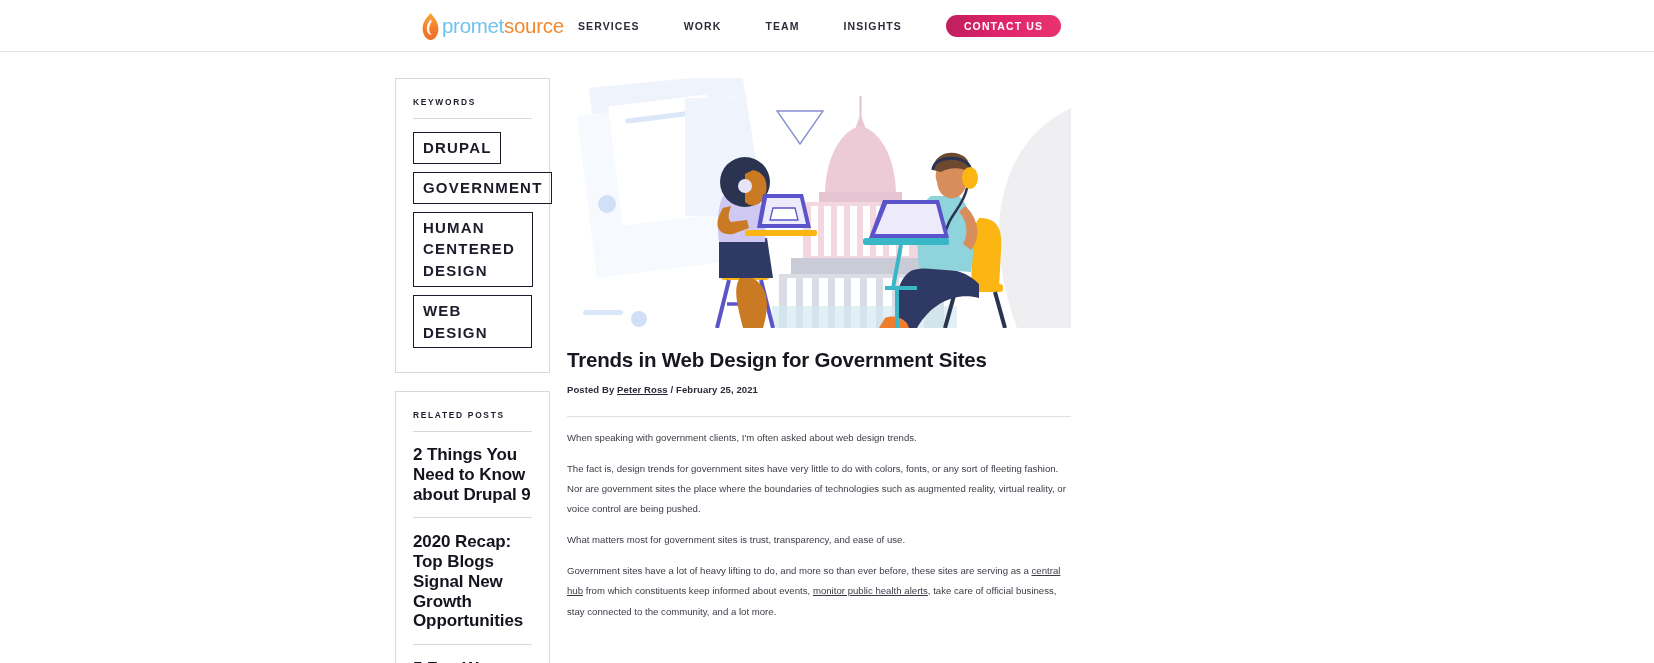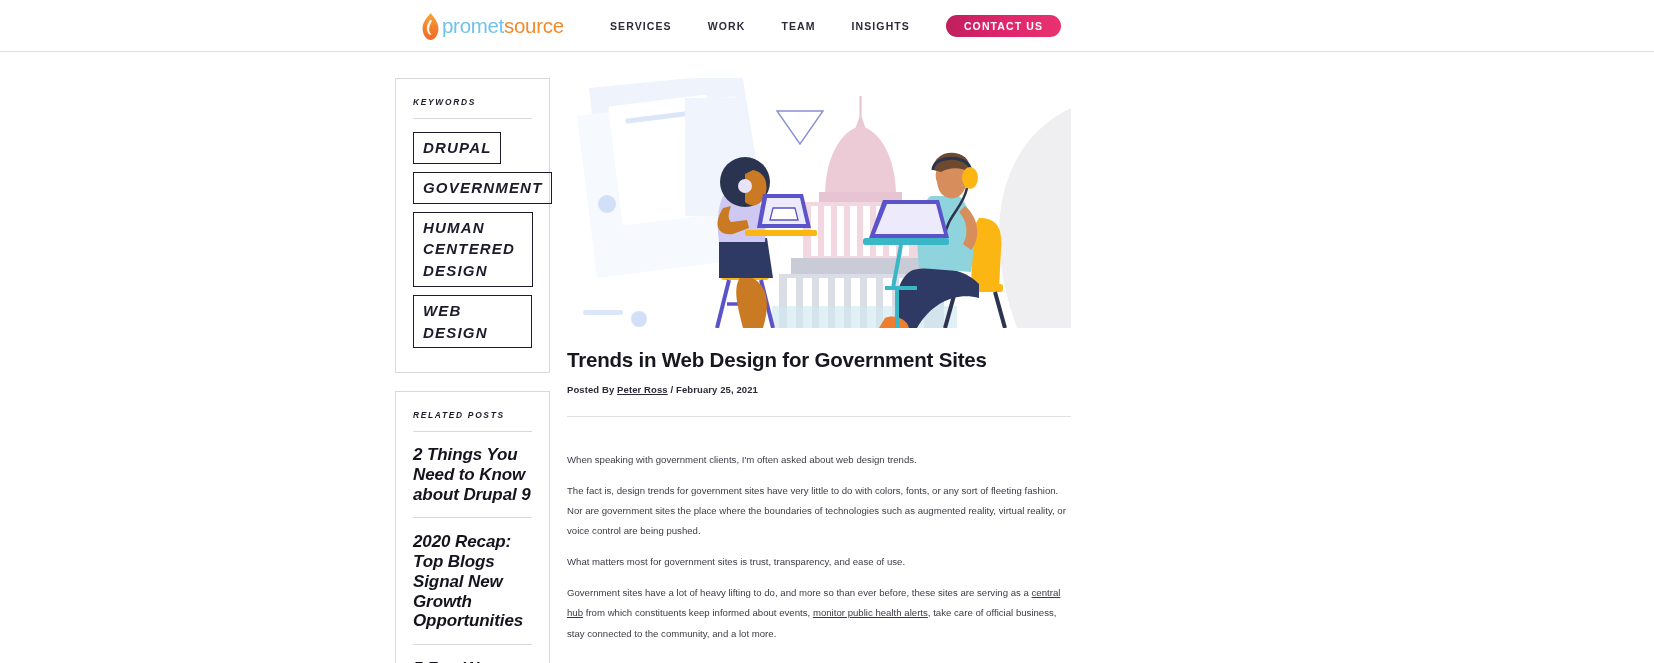--- a/index.html
+++ b/index.html
@@ -42,21 +42,21 @@
     line-height:1;
   }
   .logo-promet{ color:#6fc3ec; }
   .logo-source{ color:#f08a2e; }
 
   .main-nav{
     position:absolute;
     right:593px; top:0;
     height:52px;
     display:flex; align-items:center;
-    gap:8px;
+    gap:16px;
   }
   .nav-link{
     font-size:10.5px;
     font-weight:700;
     letter-spacing:1.1px;
     color:#2b2b3a;
     text-decoration:none;
     padding:0 14px;
     font-stretch:condensed;
     white-space:nowrap;
@@ -87,21 +87,20 @@
   .sidebar{
     position:absolute;
     left:395px; top:26px;
     width:155px;
   }
   .panel{
     border:1px solid #d9d9d9;
     background:#fff;
     padding:18px 17px 16px 17px;
     margin-bottom:18px;
-    font-style:italic;
   }
   .panel-title{
     font-size:8.4px;
     font-weight:700;
     letter-spacing:1.7px;
     color:#1b1b2b;
     margin:0 0 11px 0;
   }
   .panel-rule{
     height:1px;background:#d9d9d9;margin:0 0 13px 0;
@@ -164,21 +163,21 @@
     font-size:9.5px;
     font-weight:700;
     color:#2a2a38;
     font-stretch:condensed;
     letter-spacing:.1px;
   }
   .byline a{ color:#2a2a38; text-decoration:underline; }
   .article-rule{
     height:1px;background:#e0e0e0;margin:21px 0 0 0;
   }
-  .body-copy{ margin-top:33px; }
+  .body-copy{ margin-top:11px; }
   .body-copy p{
     font-size:9.6px;
     line-height:2.1;
     color:#3b3b46;
     margin:0 0 11px 0;
     letter-spacing:.01px;
   }
   .body-copy a{ color:#3b3b46; text-decoration:underline; }
 </style>
 </head>

